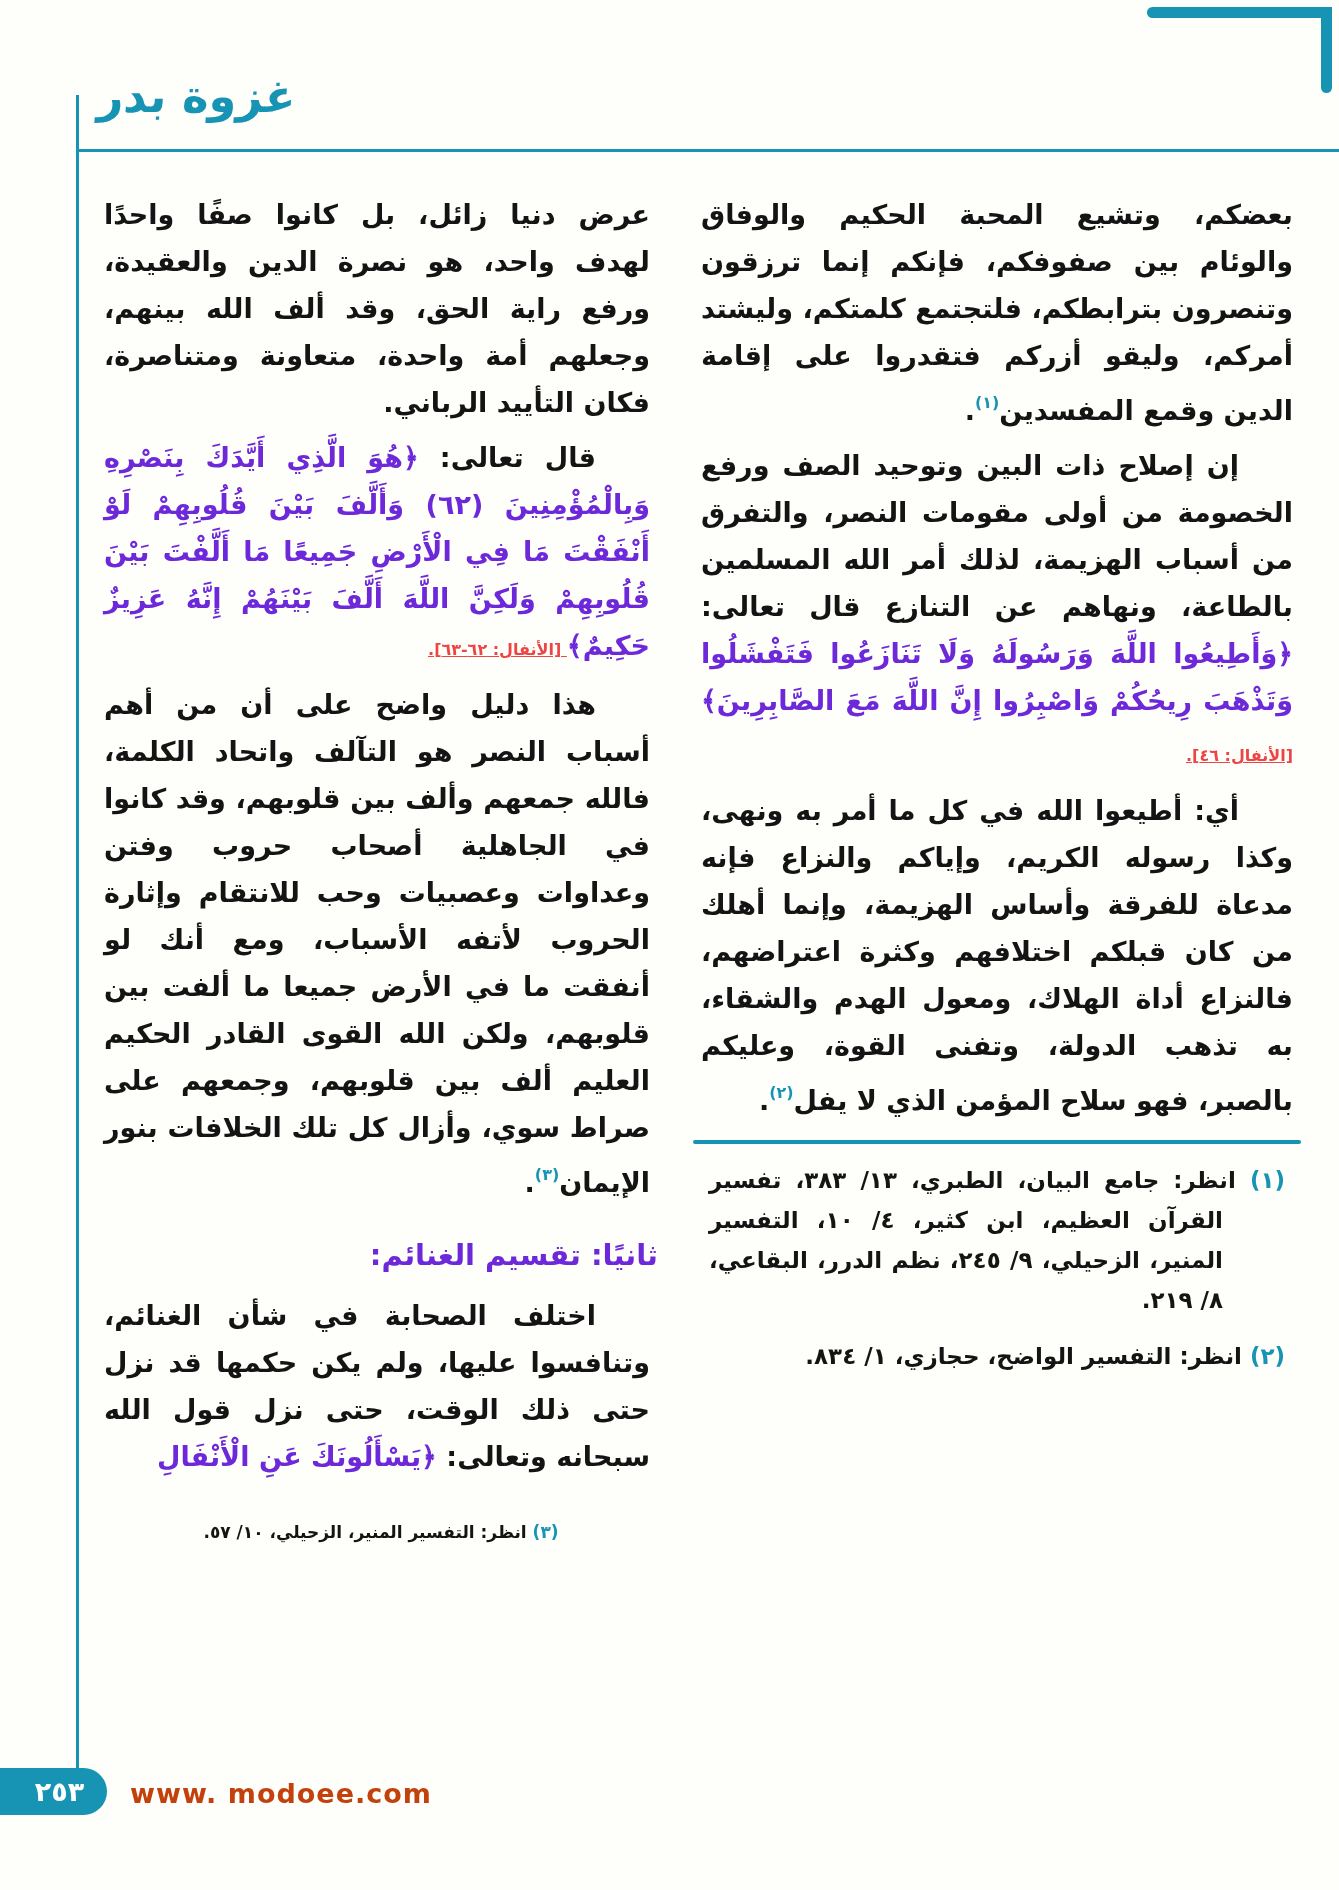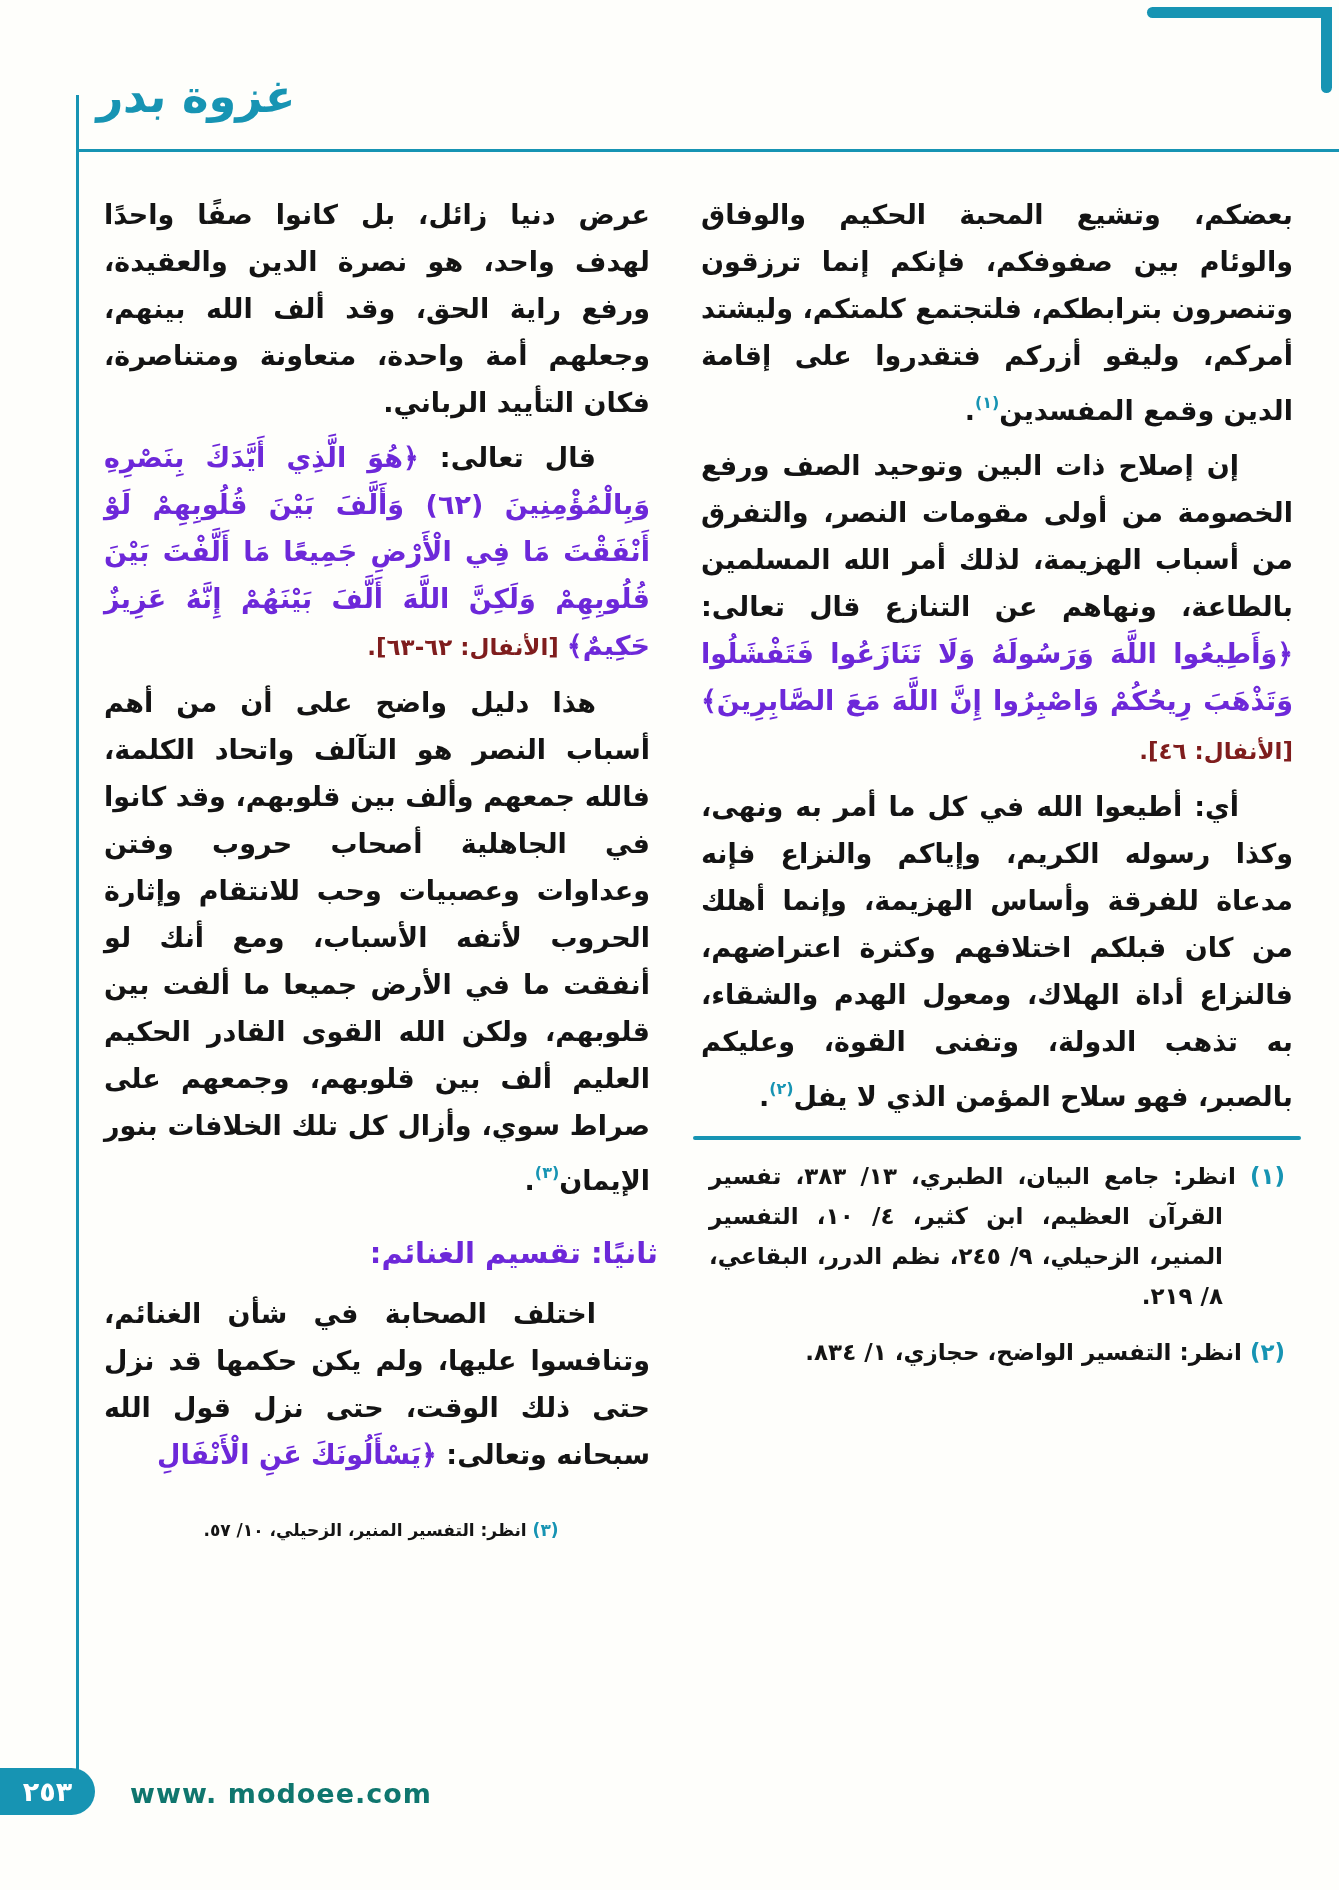--- a/index.html
+++ b/index.html
@@ -22,21 +22,21 @@
   
   .col{position:absolute;top:183px;}
   .col-right{right:38px;width:608px;}
   .col-left{left:96px;width:562px;}
   .body-text{
     font-size:27px;line-height:47px;font-weight:700;
     text-align:justify;margin:8px;color:#141414;
   }
   .indent{text-indent:54px;}
   .quran{color:#6d28d9;}
-  .verse-ref{font-size:23px;color:#7f1d1d;}
+  .verse-ref{font-size:16px;color:#ef4444;text-decoration:underline;}
   .fn-mark{color:#1794b3;font-size:16px;vertical-align:12px;font-weight:700;}
   .section-heading{
     color:#6d28d9;font-size:29px;font-weight:700;
     margin:28px 0 16px 0;line-height:42px;
   }
   
   .fn-sep{height:4px;background:#1794b3;margin:16px 0 14px 0;border-radius:2px;}
   .footnote{
     font-size:23px;line-height:40px;font-weight:700;
     text-align:justify;margin:16px;
@@ -45,24 +45,24 @@
   .fn-num{color:#1794b3;}
   .left-footnote{
     margin-top:32px;font-size:17px;line-height:40px;font-weight:700;
     text-align:center;padding-left:8px;
   }
   
   .page-badge{
     position:absolute;left:0;top:1768px;width:95px;height:47px;
     background:#1794b3;border-radius:0 24px 24px 0;
     color:#ffffff;display:flex;align-items:center;justify-content:center;
-    font-size:27px;font-weight:700;
+    font-size:27px;font-weight:700;padding-left:12px;
   }
   .website{
-    position:absolute;left:130px;top:1778px;color:#0f766e;
+    position:absolute;left:130px;top:1778px;color:#c2410c;
     font-size:27px;font-weight:700;direction:ltr;letter-spacing:1px;
   }
 </style>
 </head>
 <body>
 
 <div class="corner-top"></div>
 <div class="corner-side"></div>
 <div class="header-title">غزوة بدر</div>
 <div class="header-rule"></div>

